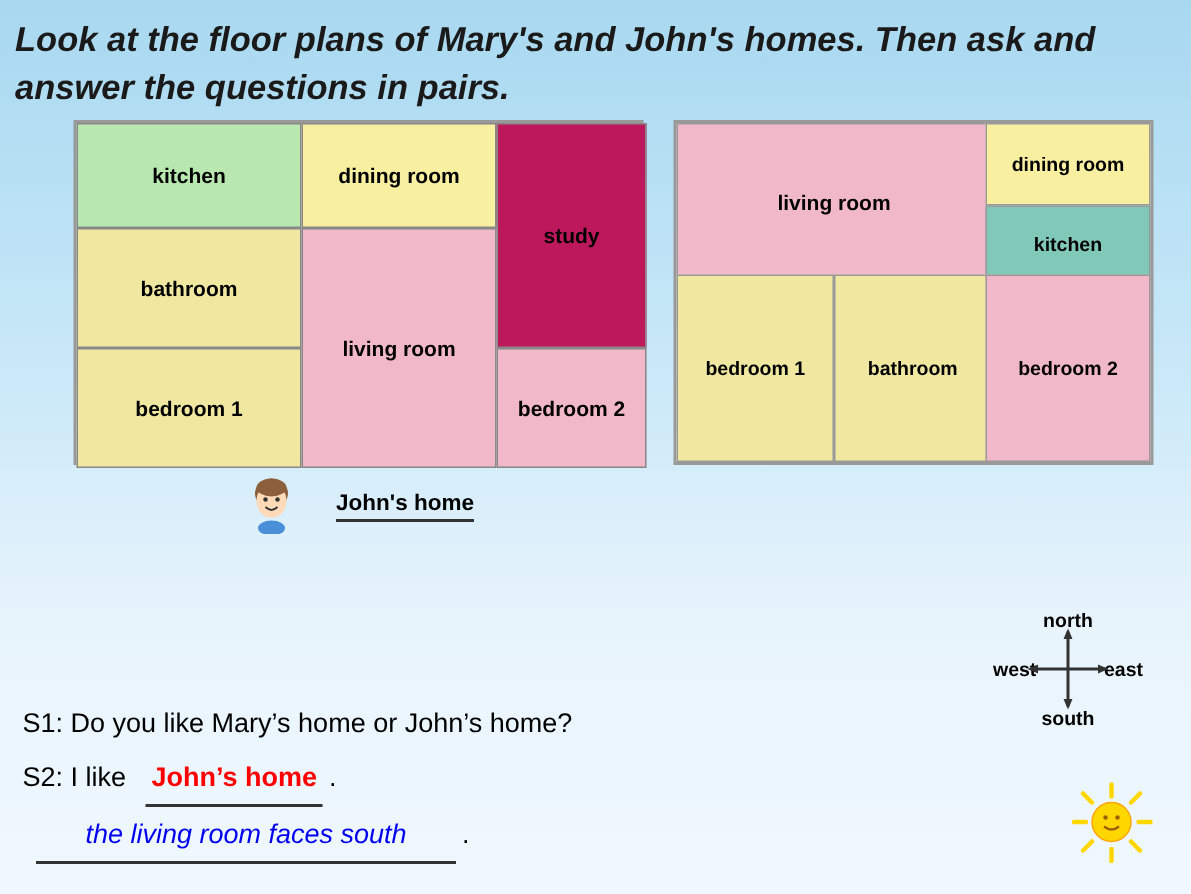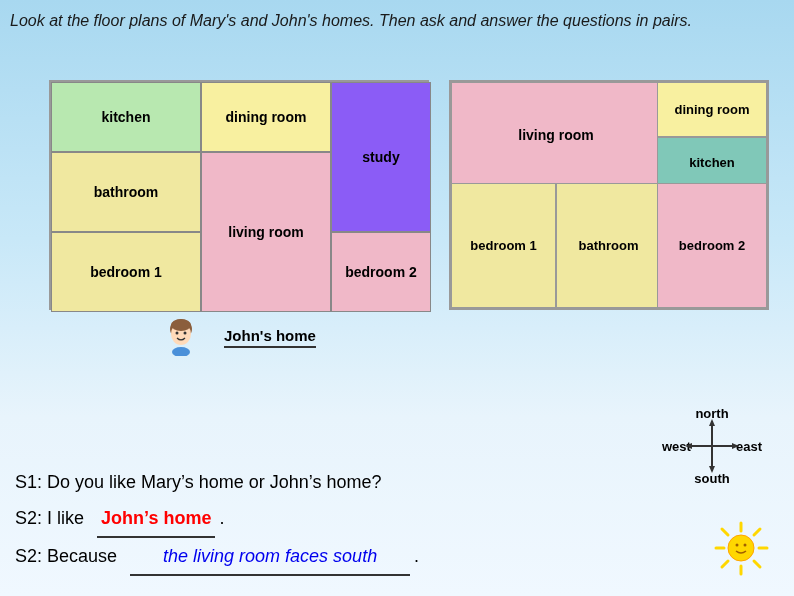--- a/index.html
+++ b/index.html
@@ -11,23 +11,23 @@
       font-family: Arial, sans-serif;
       overflow: hidden;
       position: relative;
     }
 
     .instructions {
       position: absolute;
       top: 10px;
       left: 10px;
       right: 10px;
-      font-size: 16px;
+      font-size: 23px;
       font-style: italic;
-      font-weight: normal;
+      font-weight: bold;
       color: #1a1a1a;
       line-height: 1.4;
     }
 
     
     .floor-plans {
       position: absolute;
       top: 80px;
       left: 10px;
       right: 10px;
@@ -65,21 +65,21 @@
       justify-content: center;
       font-size: 14px;
       font-weight: bold;
       text-align: center;
       padding: 4px;
     }
 
     
     .j-kitchen { grid-column: 1; grid-row: 1; background: #b8e8b0; }
     .j-dining { grid-column: 2; grid-row: 1; background: #f8f0a0; }
-    .j-study { grid-column: 3; grid-row: 1 / span 2; background: #8b5cf6; }
+    .j-study { grid-column: 3; grid-row: 1 / span 2; background: #be185d; }
     .j-bathroom { grid-column: 1; grid-row: 2; background: #f0e8a0; }
     .j-living { grid-column: 2; grid-row: 2 / span 2; background: #f0b8c8; }
     .j-bedroom1 { grid-column: 1; grid-row: 3; background: #f0e8a0; }
     .j-bedroom2 { grid-column: 3; grid-row: 3; background: #f0b8c8; }
 
     
     .marys-grid {
       display: grid;
       width: 320px;
       height: 230px;
@@ -340,21 +340,21 @@
 <div class="dialogue">
   <div class="dialogue-line">
     <span>S1: Do you like Mary’s home or John’s home?</span>
   </div>
   <div class="dialogue-line">
     <span>S2: I like</span>&nbsp;
     <span class="fill-red">John’s home</span>
     <span>.</span>
   </div>
   <div class="dialogue-line">
-    <span>S2: Because</span>&nbsp;
+    &nbsp;
     <span class="fill-blue" style="min-width:280px; display:inline-block; text-align:center;">the living room faces south</span>
     <span>.</span>
   </div>
 </div>
 
 <div class="compass">
   <div class="compass-arrows">
     <span class="north-label">north</span>
     <span class="south-label">south</span>
     <span class="west-label">west</span>

